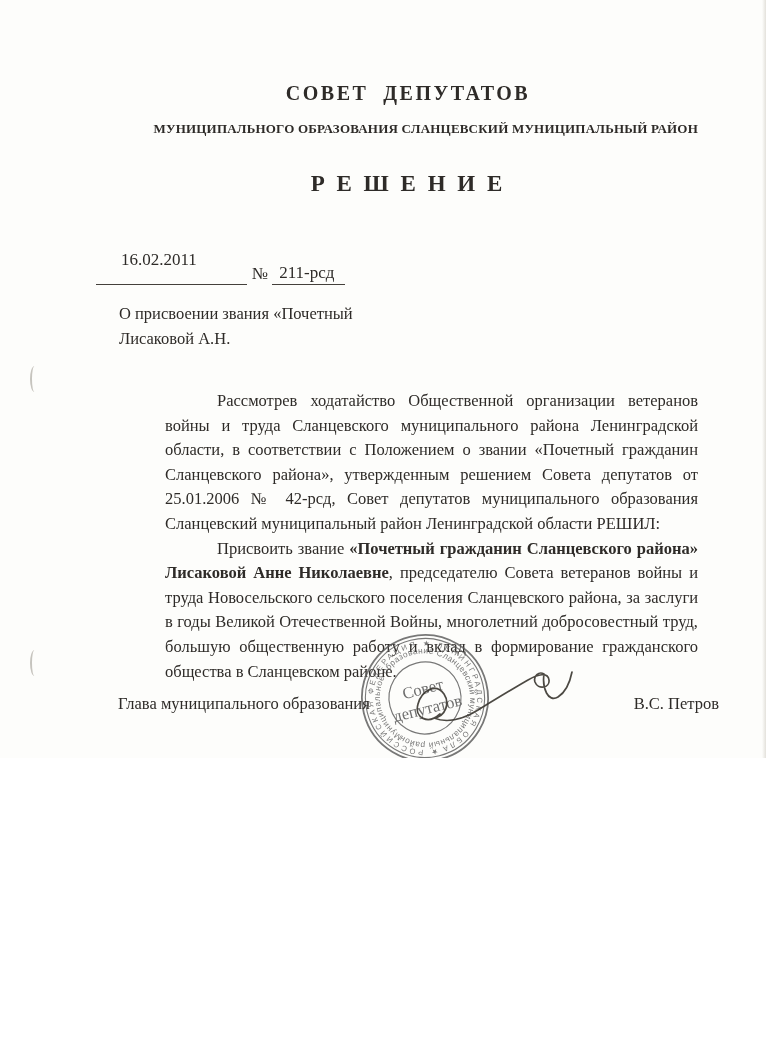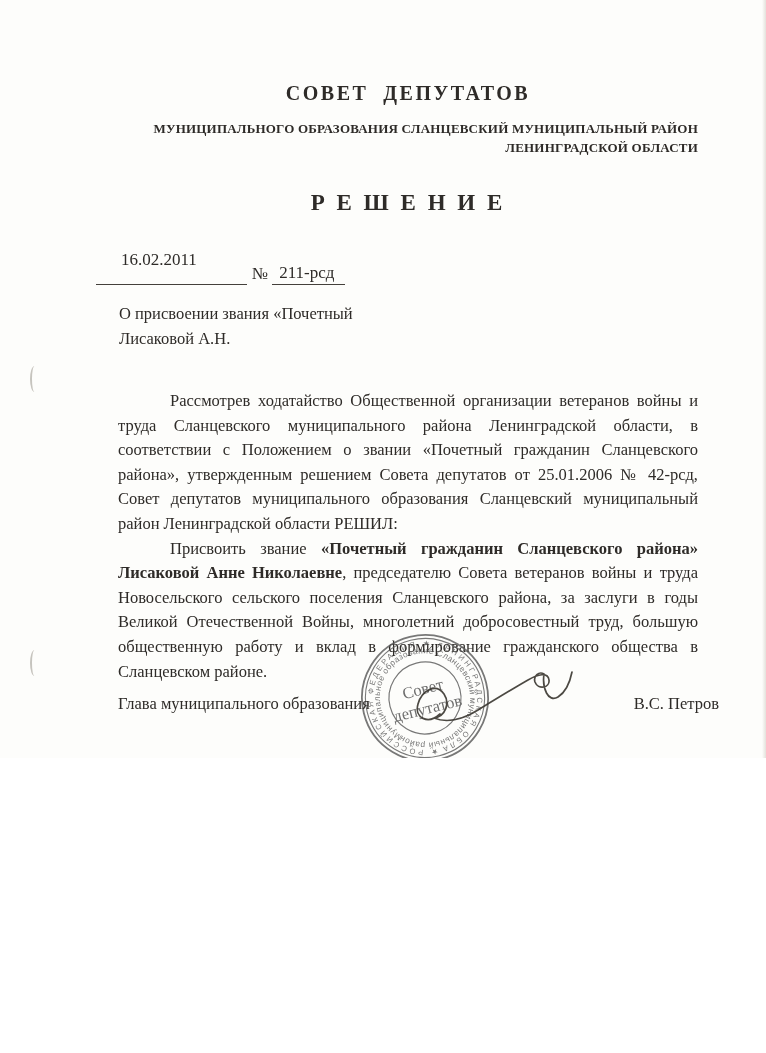--- a/index.html
+++ b/index.html
@@ -59,21 +59,21 @@
   .subject{
     position:absolute;left:119px;top:288px;width:320px;
     font-size:16.5px;line-height:25px;margin-top:13px;
   }
 
   
   .body-text{
     position:absolute;left:118px;top:389px;width:580px;
     font-size:16.5px;line-height:24.6px;text-align:justify;
   }
-  .body-text p{text-indent:52px;}
+  .body-text p{text-indent:52px;margin-left:47px;}
   .p2-bold{font-weight:700;}
 
   
   .signature-row{
     position:absolute;left:118px;top:694px;right:47px;
     display:flex;justify-content:space-between;align-items:center;
     font-size:16.5px;
   }
 
   
@@ -117,21 +117,20 @@
 
 <div class="page">
 
   <div class="punch punch-1"></div>
   <div class="punch punch-2"></div>
 
   <header class="doc-header">
     <div class="council-title">СОВЕТ  ДЕПУТАТОВ</div>
     <div class="muni-lines">
       <div>МУНИЦИПАЛЬНОГО ОБРАЗОВАНИЯ СЛАНЦЕВСКИЙ МУНИЦИПАЛЬНЫЙ РАЙОН</div>
-      <div>ЛЕНИНГРАДСКОЙ ОБЛАСТИ</div>
     </div>
     <div class="doc-type">Р Е Ш Е Н И Е</div>
   </header>
 
   <div class="meta-row">
     <span class="blank date-field"><span>16.02.2011</span></span>
     <span class="number-sign">№</span>
     <span class="blank number-field"><span>211-рсд</span></span>
   </div>
 

